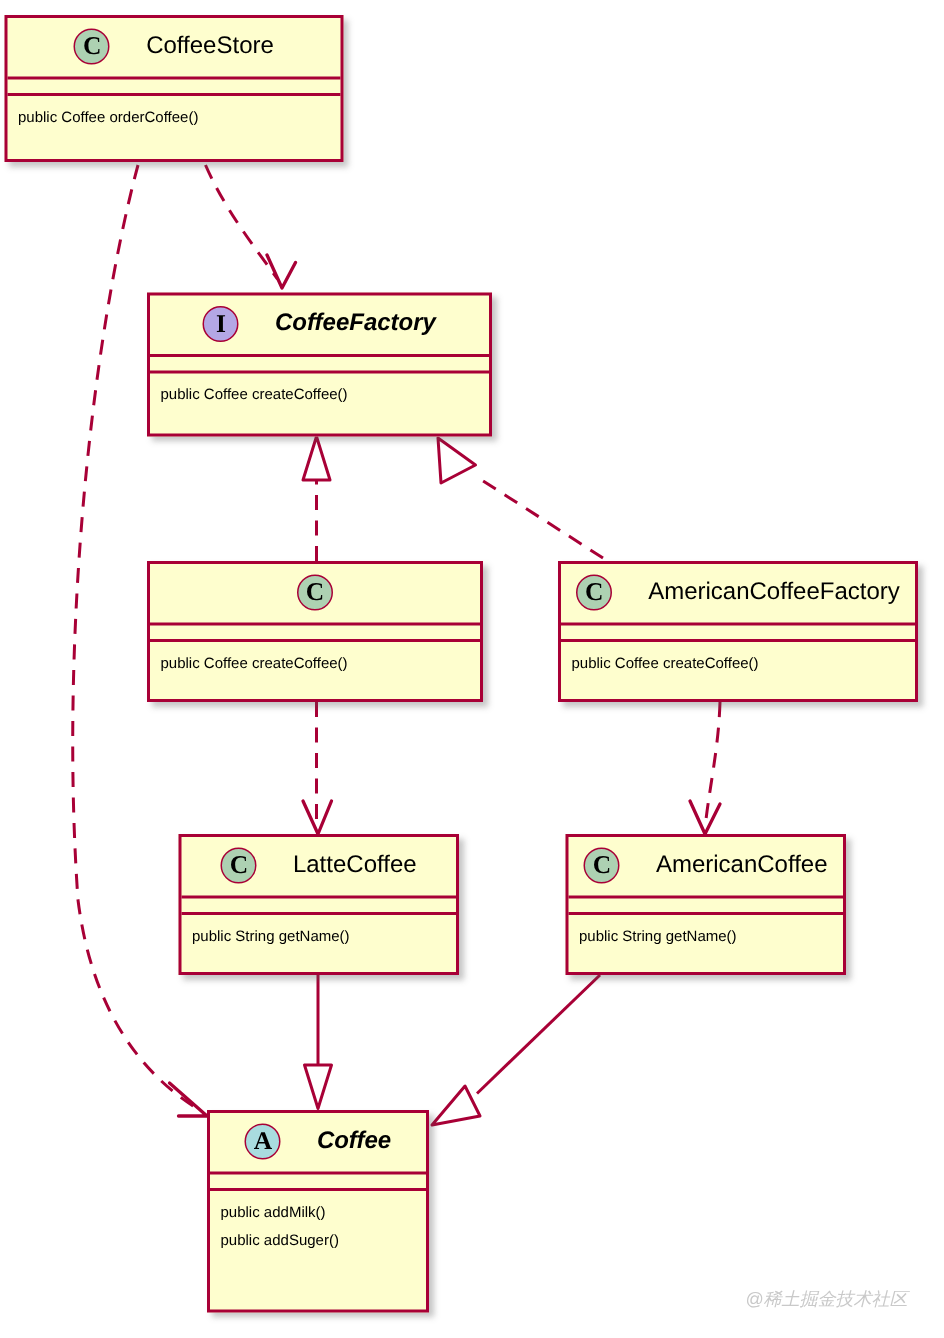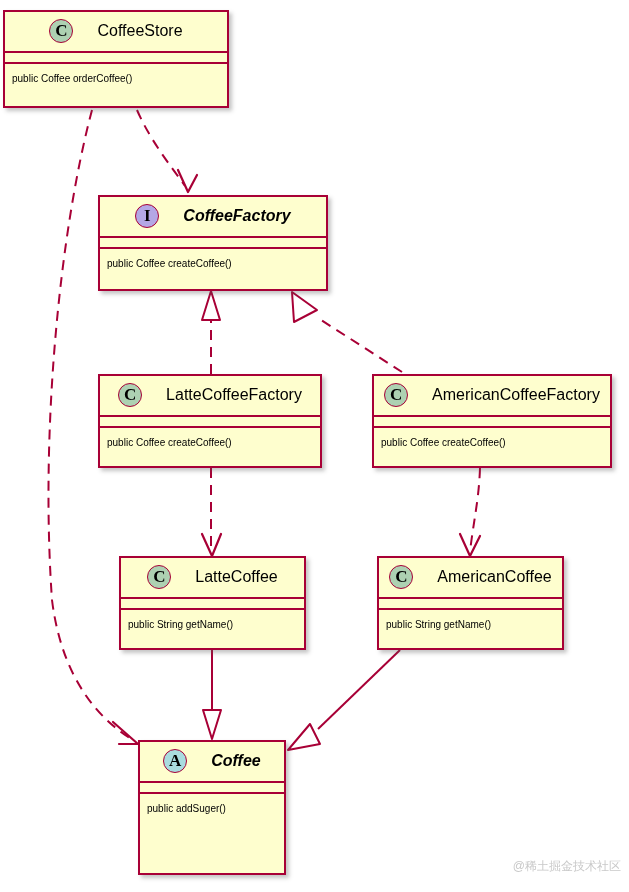--- a/index.html
+++ b/index.html
@@ -77,26 +77,27 @@
     box-sizing: border-box;
   }
   .method-line {
     font-size: 10px;
     color: #000000;
     white-space: nowrap;
     line-height: 19px;
   }
   #watermark {
     position: absolute;
-    right: 8px;
+    right: 24px;
     bottom: 17px;
     font-size: 12px;
     color: #c9c9c9;
     white-space: nowrap;
     z-index: 3;
+    font-style: italic;
   }
 </style>
 </head>
 <body>
 
 <div id="diagram-canvas">
 
   <svg id="edge-layer" viewBox="0 0 629 892" width="629" height="892">
 
     <g>
@@ -158,21 +159,20 @@
     </div>
     <div class="fields-compartment"></div>
     <div class="methods-compartment">
       <div class="method-line">public Coffee createCoffee()</div>
     </div>
   </div>
 
   <div class="uml-class" style="left:98px; top:374px; width:224px; height:94px;">
     <div class="class-header">
       <span class="stereo-circle stereo-class">C</span>
-      <span class="class-title">LatteCoffeeFactory</span>
     </div>
     <div class="fields-compartment"></div>
     <div class="methods-compartment">
       <div class="method-line">public Coffee createCoffee()</div>
     </div>
   </div>
 
   <div class="uml-class" style="left:372px; top:374px; width:240px; height:94px;">
     <div class="class-header">
       <span class="stereo-circle stereo-class">C</span>
@@ -206,19 +206,20 @@
     </div>
   </div>
 
   <div class="uml-class" style="left:138px; top:740px; width:148px; height:135px;">
     <div class="class-header">
       <span class="stereo-circle stereo-abst">A</span>
       <span class="class-title italic">Coffee</span>
     </div>
     <div class="fields-compartment"></div>
     <div class="methods-compartment">
+      <div class="method-line">public addMilk()</div>
       <div class="method-line">public addSuger()</div>
     </div>
   </div>
 
   <div id="watermark">@稀土掘金技术社区</div>
 
 </div>
 
 </body></html>

